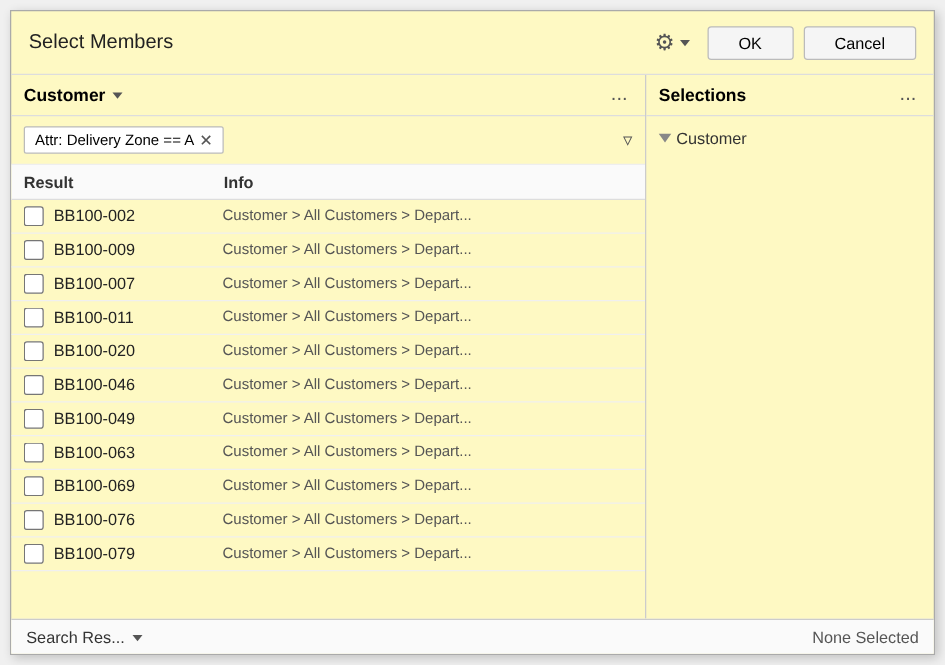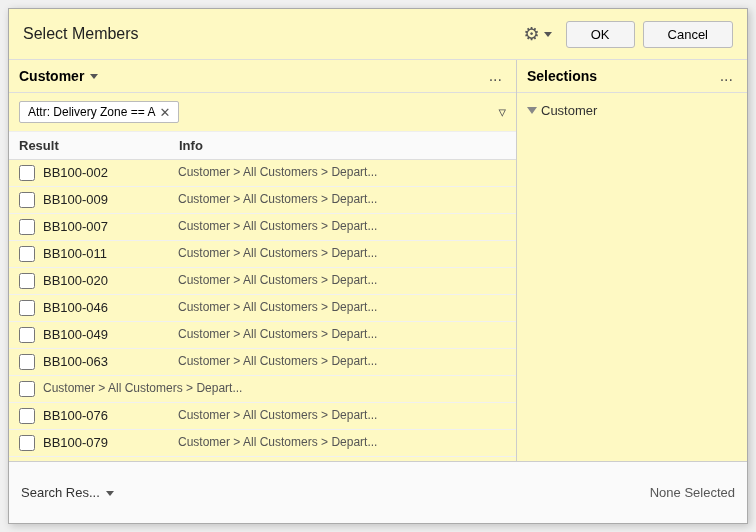--- a/index.html
+++ b/index.html
@@ -194,21 +194,21 @@
       width: 0;
       height: 0;
       border-left: 5px solid transparent;
       border-right: 5px solid transparent;
       border-top: 7px solid #888;
     }
     .dialog-footer {
       display: flex;
       align-items: center;
       justify-content: space-between;
-      padding: 23px 12px;
+      padding: 6px 12px;
       border-top: 1px solid #ccc;
       background: #fafafa;
     }
     .footer-left {
       display: flex;
       align-items: center;
       gap: 4px;
     }
     .footer-label {
       font-size: 13px;
@@ -322,20 +322,21 @@
       <span class="row-result">BB100-049</span>
       <span class="row-info">Customer &gt; All Customers &gt; Depart...</span>
     </div>
           <div class="table-row">
       <input type="checkbox" class="row-checkbox" style="">
       <span class="row-result">BB100-063</span>
       <span class="row-info">Customer &gt; All Customers &gt; Depart...</span>
     </div>
           <div class="table-row">
       <input type="checkbox" class="row-checkbox" style="">
+      <span class="row-result">BB100-069</span>
       <span class="row-info">Customer &gt; All Customers &gt; Depart...</span>
     </div>
           <div class="table-row">
       <input type="checkbox" class="row-checkbox" style="">
       <span class="row-result">BB100-076</span>
       <span class="row-info">Customer &gt; All Customers &gt; Depart...</span>
     </div>
           <div class="table-row">
       <input type="checkbox" class="row-checkbox" style="">
       <span class="row-result">BB100-079</span>

